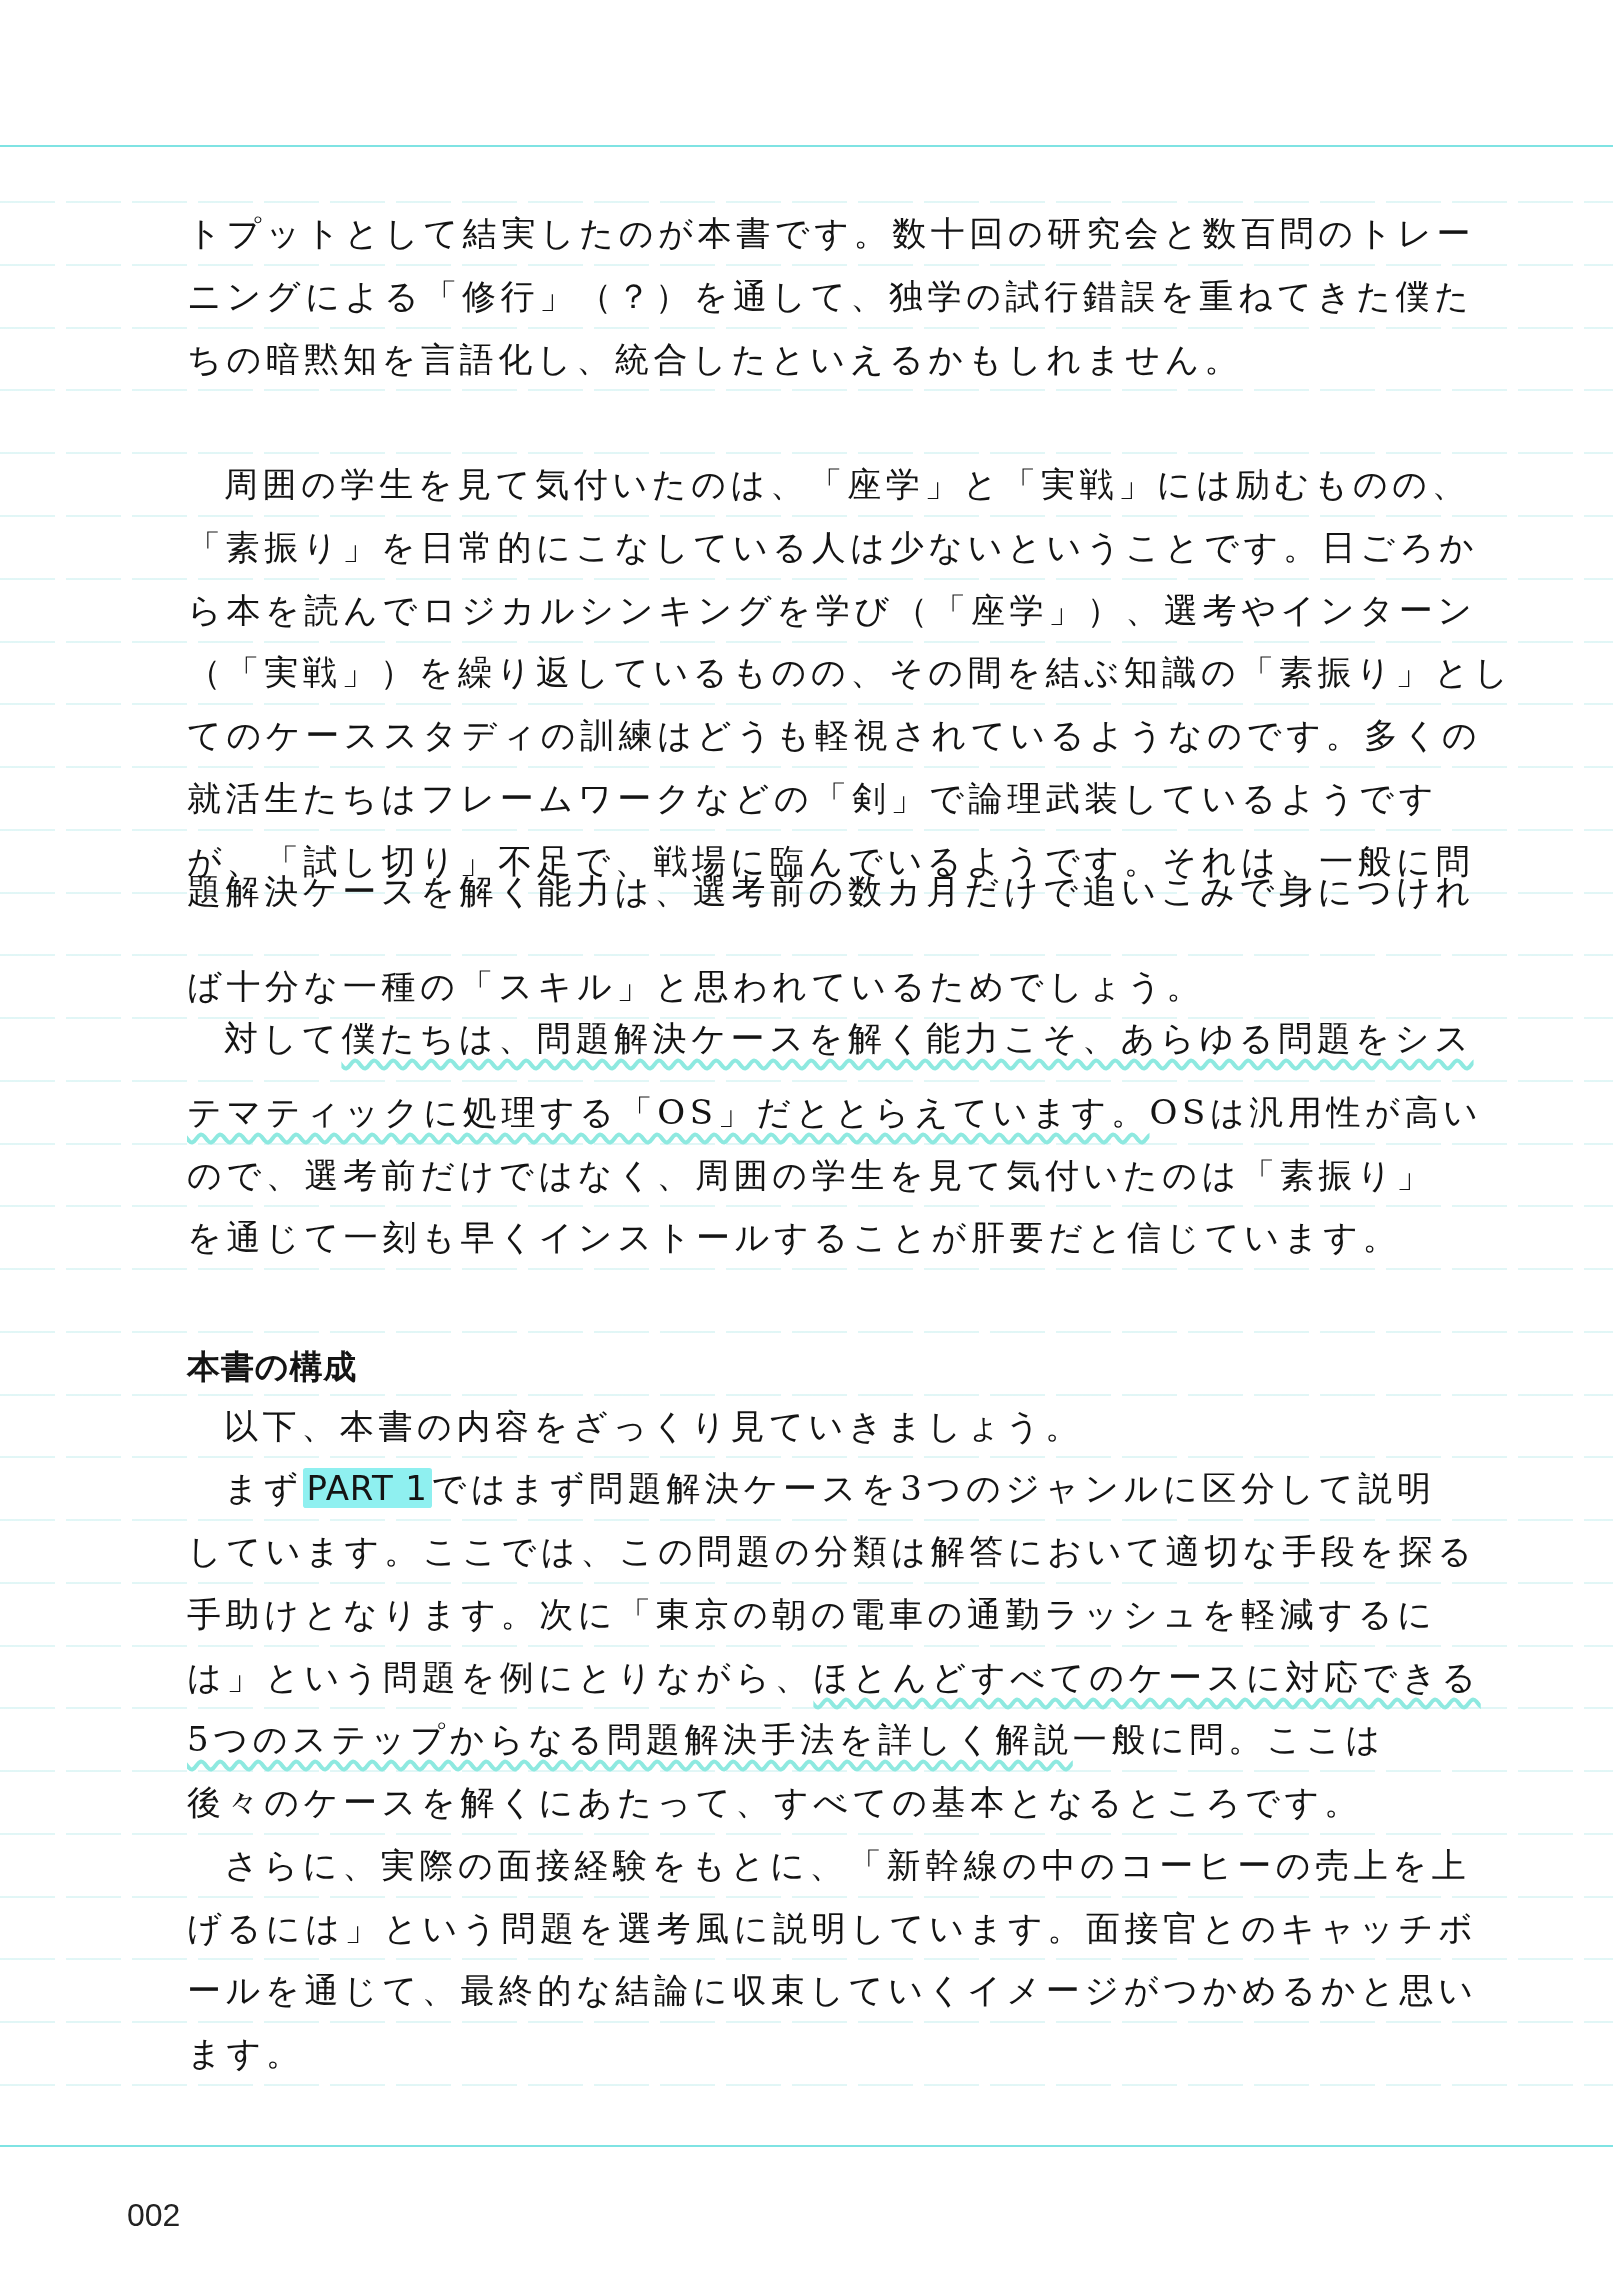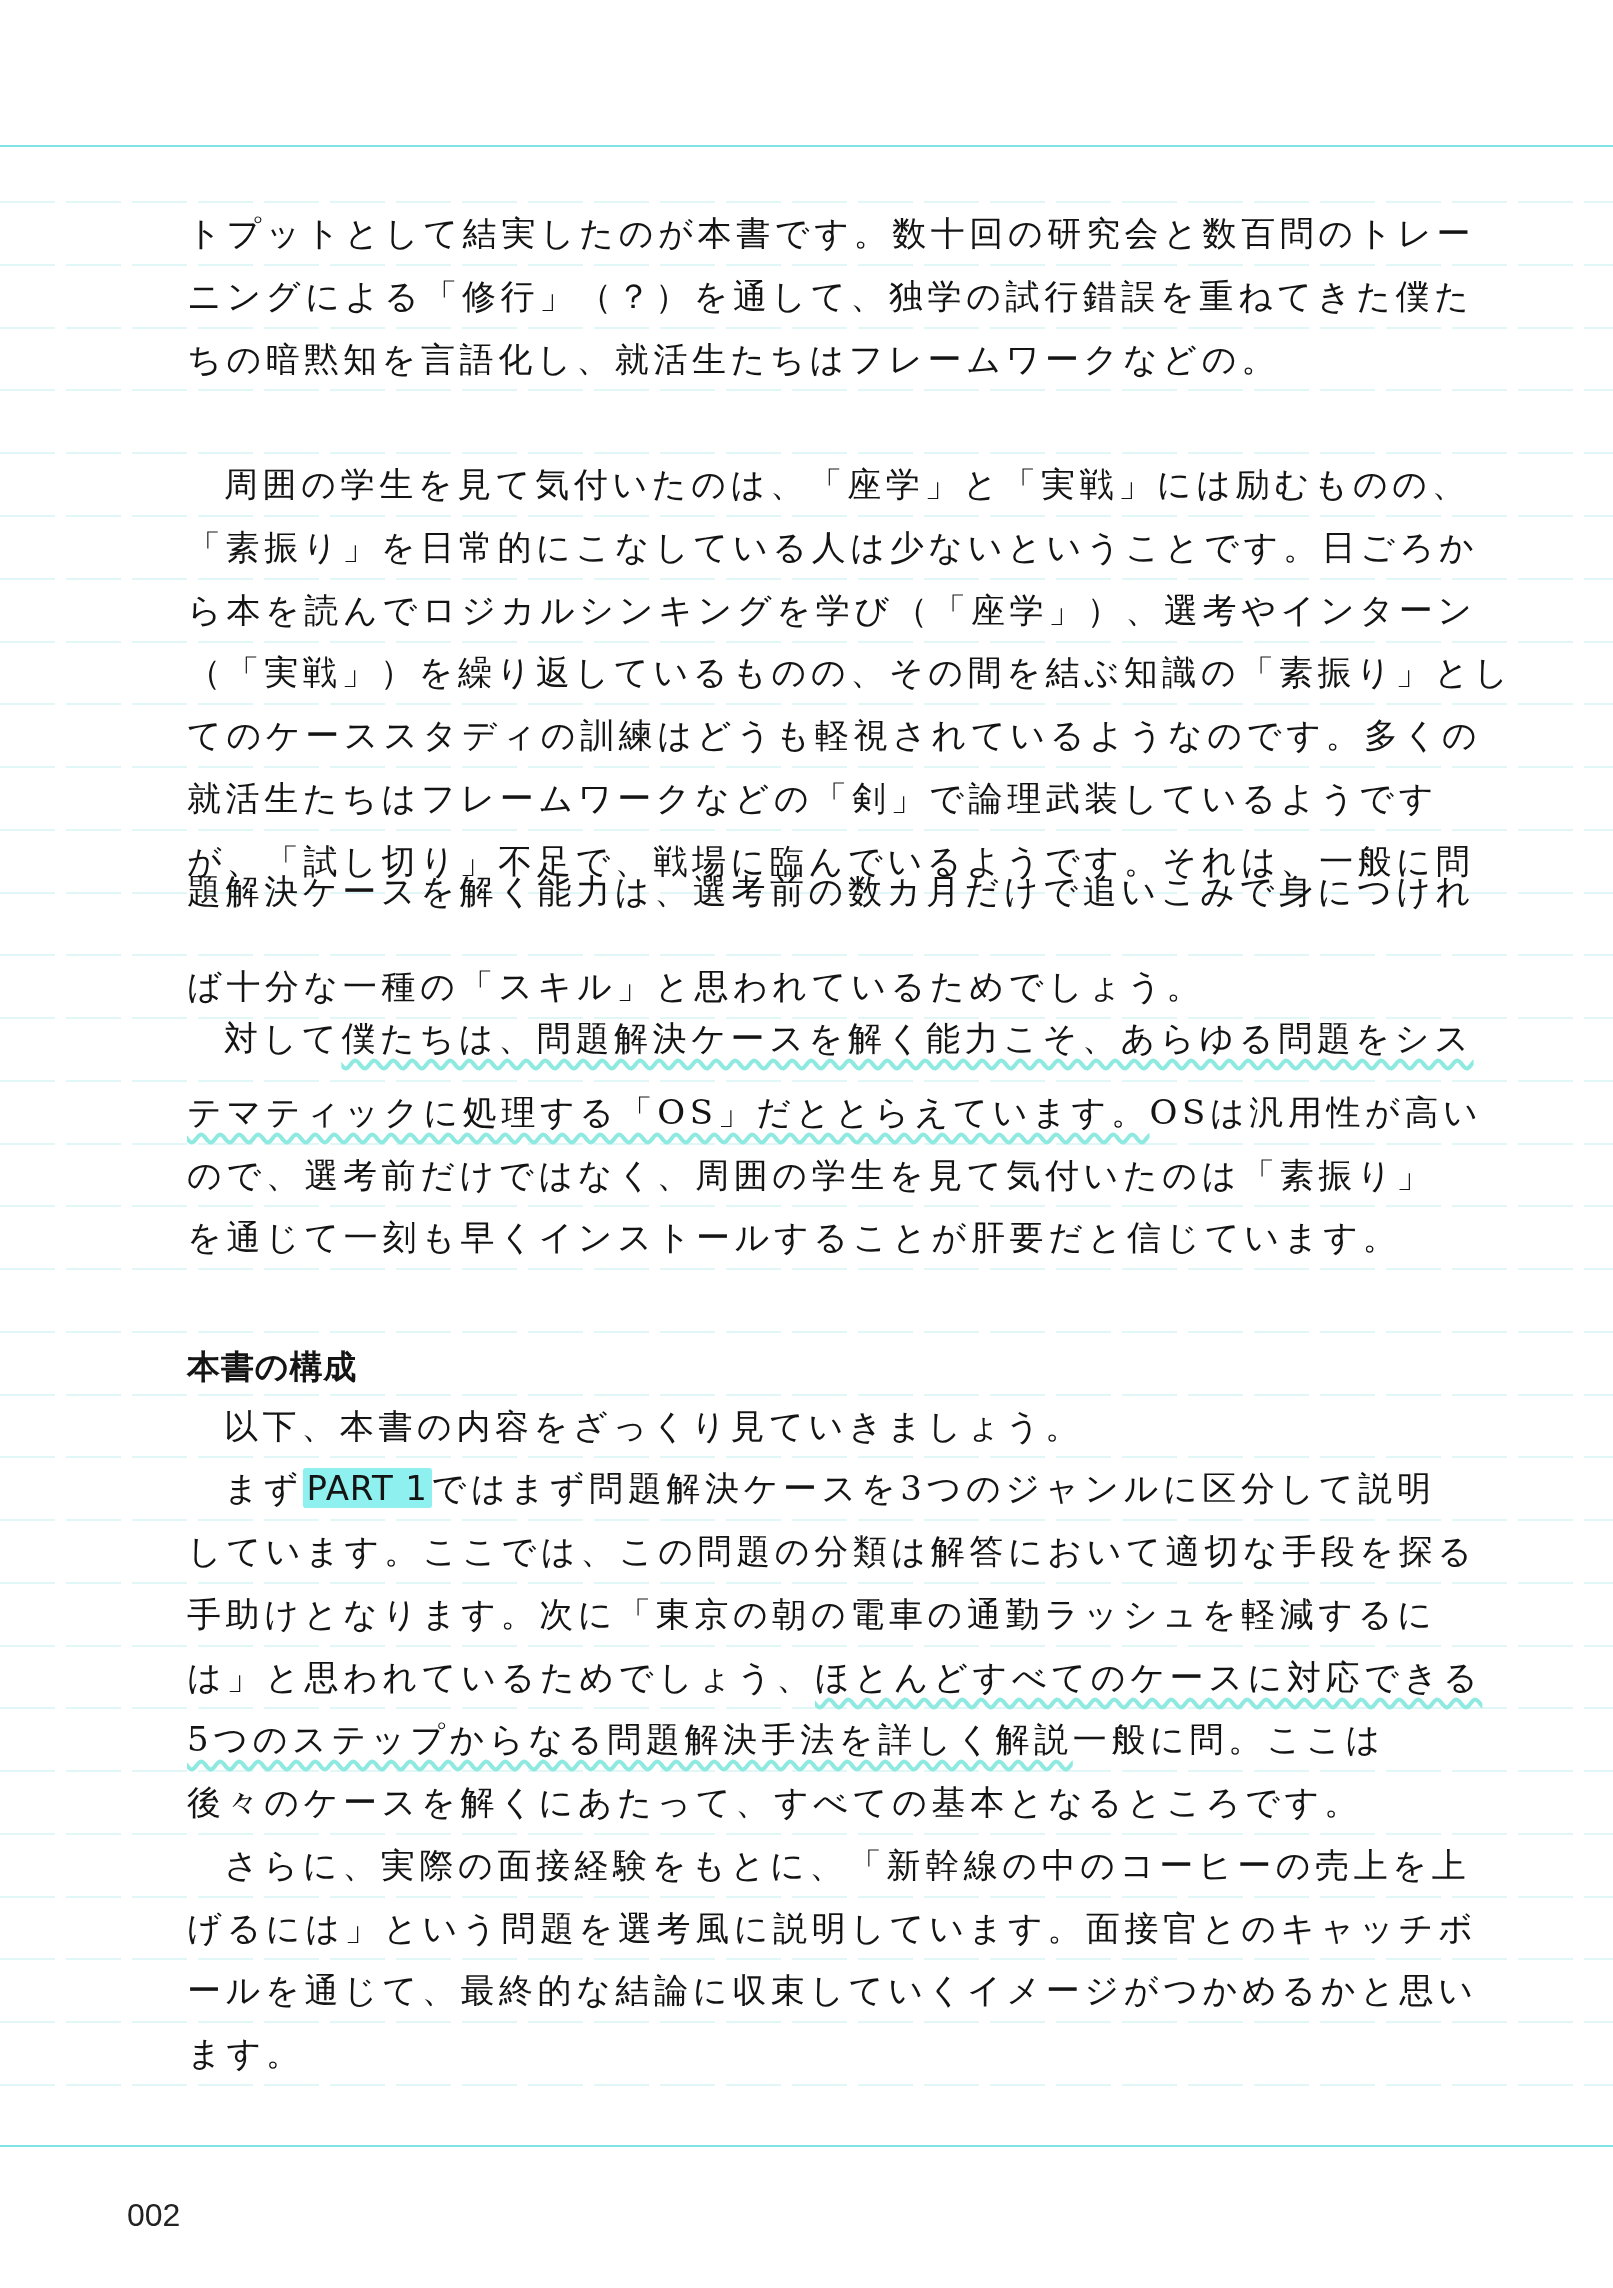--- a/index.html
+++ b/index.html
@@ -113,21 +113,21 @@
 <div class="guide" style="top:1770px"></div>
 <div class="guide" style="top:1833px"></div>
 <div class="guide" style="top:1896px"></div>
 <div class="guide" style="top:1958px"></div>
 <div class="guide" style="top:2021px"></div>
 <div class="guide" style="top:2084px"></div>
 
 <div>
   <div class="line" style="top:202px">トプットとして結実したのが本書です。数十回の研究会と数百問のトレー</div>
   <div class="line" style="top:265px">ニングによる「修行」（？）を通して、独学の試行錯誤を重ねてきた僕た</div>
-  <div class="line" style="top:328px">ちの暗黙知を言語化し、就活生たちはフレームワークなどの。</div>
+  <div class="line" style="top:328px">ちの暗黙知を言語化し、統合したといえるかもしれません。</div>
 </div>
 
 <div>
   <div class="line indent" style="top:453px">周囲の学生を見て気付いたのは、「座学」と「実戦」には励むものの、</div>
   <div class="line" style="top:516px">「素振り」を日常的にこなしている人は少ないということです。日ごろか</div>
   <div class="line" style="top:579px">ら本を読んでロジカルシンキングを学び（「座学」）、選考やインターン</div>
   <div class="line" style="top:641px">（「実戦」）を繰り返しているものの、その間を結ぶ知識の「素振り」とし</div>
   <div class="line" style="top:704px">てのケーススタディの訓練はどうも軽視されているようなのです。多くの</div>
   <div class="line" style="top:767px">就活生たちはフレームワークなどの「剣」で論理武装しているようです</div>
   <div class="line" style="top:830px">が、「試し切り」不足で、戦場に臨んでいるようです。それは、一般に問</div>
@@ -142,21 +142,21 @@
   <div class="line" style="top:1206px">を通じて一刻も早くインストールすることが肝要だと信じています。</div>
 </div>
 
 <div class="heading" style="top:1335px">本書の構成</div>
 
 <div>
   <div class="line indent" style="top:1395px">以下、本書の内容をざっくり見ていきましょう。</div>
   <div class="line indent" style="top:1457px"><span>まず</span><span class="hl">PART 1</span><span>ではまず問題解決ケースを3つのジャンルに区分して説明</span></div>
   <div class="line" style="top:1520px">しています。ここでは、この問題の分類は解答において適切な手段を探る</div>
   <div class="line" style="top:1583px">手助けとなります。次に「東京の朝の電車の通勤ラッシュを軽減するに</div>
-  <div class="line" style="top:1646px"><span>は」と思われているためでしょう、</span><span class="wavy">ほとんどすべてのケースに対応できる</span></div>
+  <div class="line" style="top:1646px"><span>は」という問題を例にとりながら、</span><span class="wavy">ほとんどすべてのケースに対応できる</span></div>
   <div class="line" style="top:1708px"><span class="wavy">5つのステップからなる問題解決手法を詳しく解説</span><span>一般に問。ここは</span></div>
   <div class="line" style="top:1771px">後々のケースを解くにあたって、すべての基本となるところです。</div>
   <div class="line indent" style="top:1834px">さらに、実際の面接経験をもとに、「新幹線の中のコーヒーの売上を上</div>
   <div class="line" style="top:1897px">げるには」という問題を選考風に説明しています。面接官とのキャッチボ</div>
   <div class="line" style="top:1959px">ールを通じて、最終的な結論に収束していくイメージがつかめるかと思い</div>
   <div class="line" style="top:2022px">ます。</div>
 </div>
 
 <div class="rule-bottom"></div>
 

